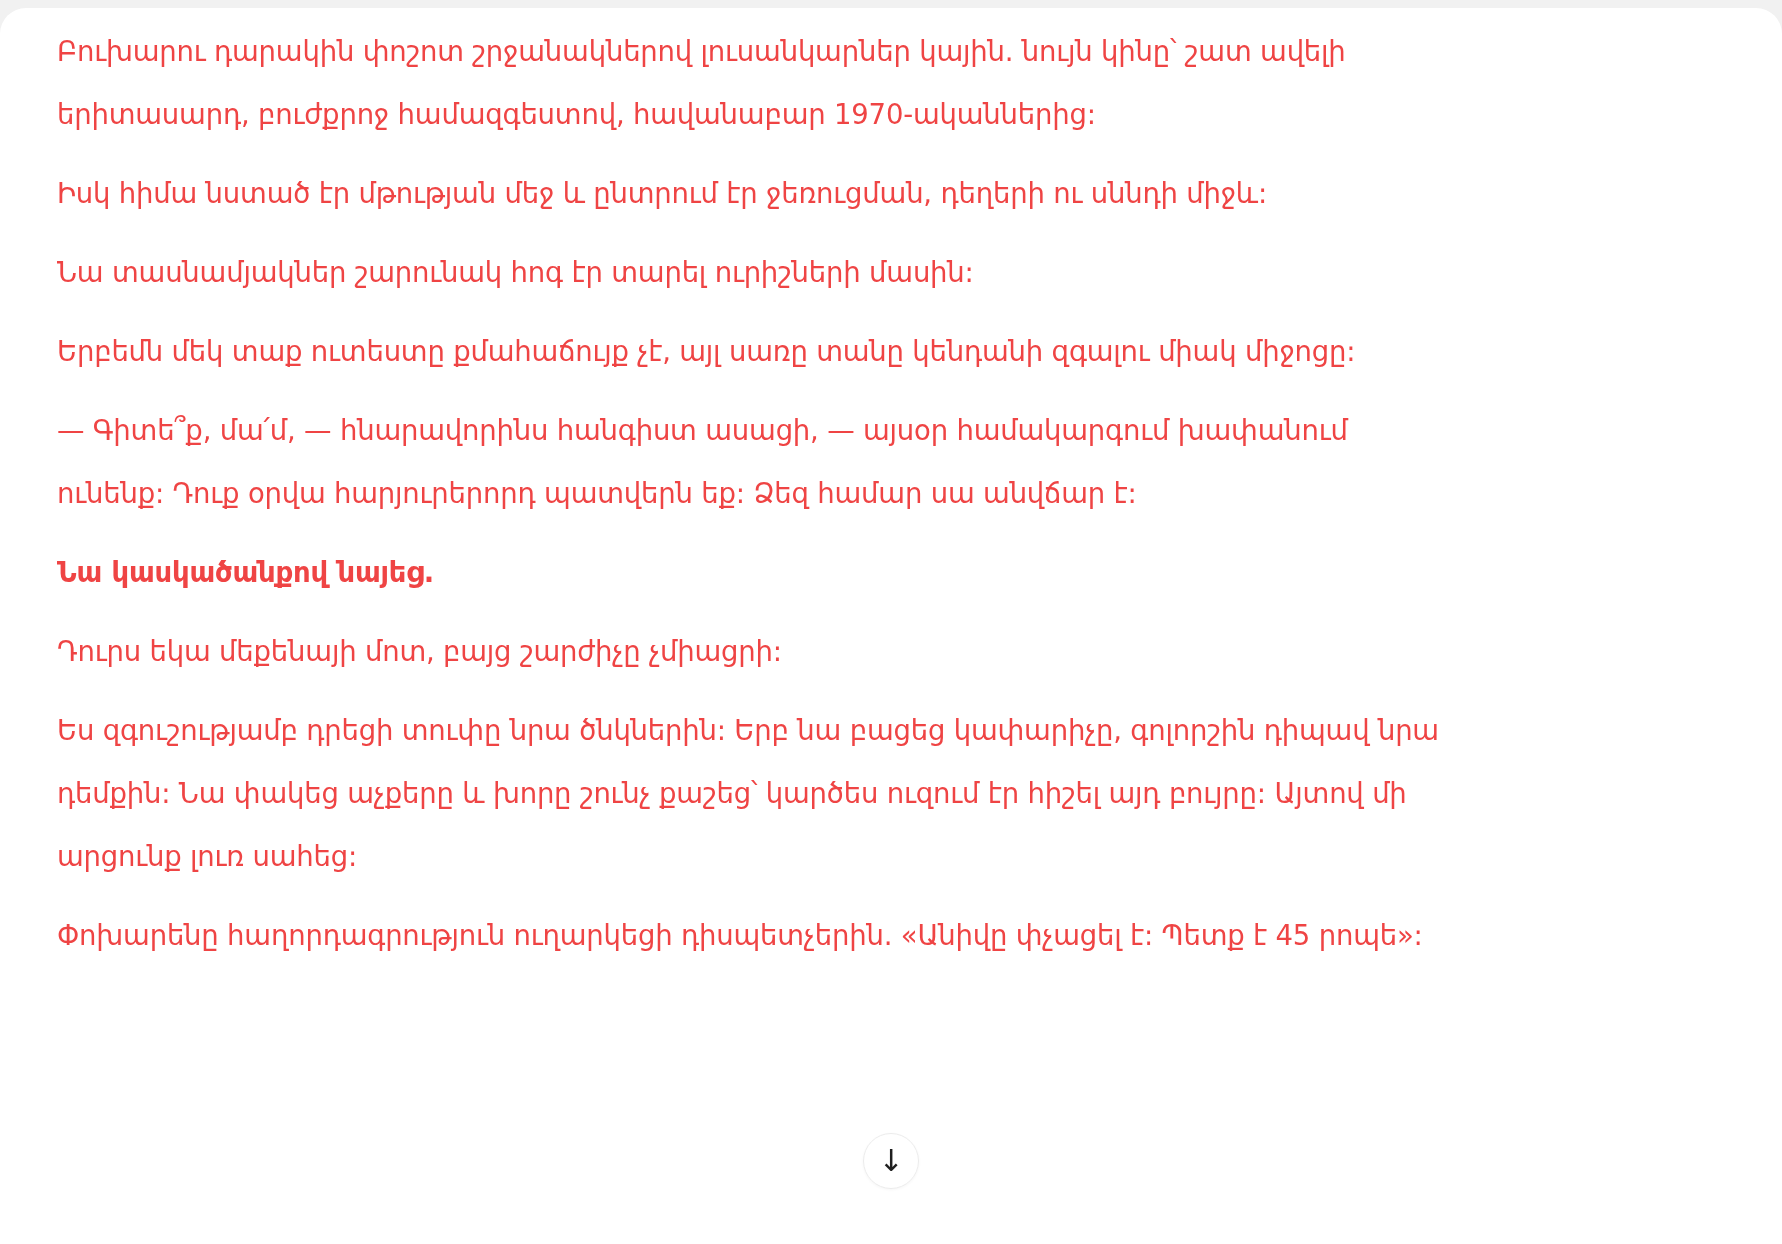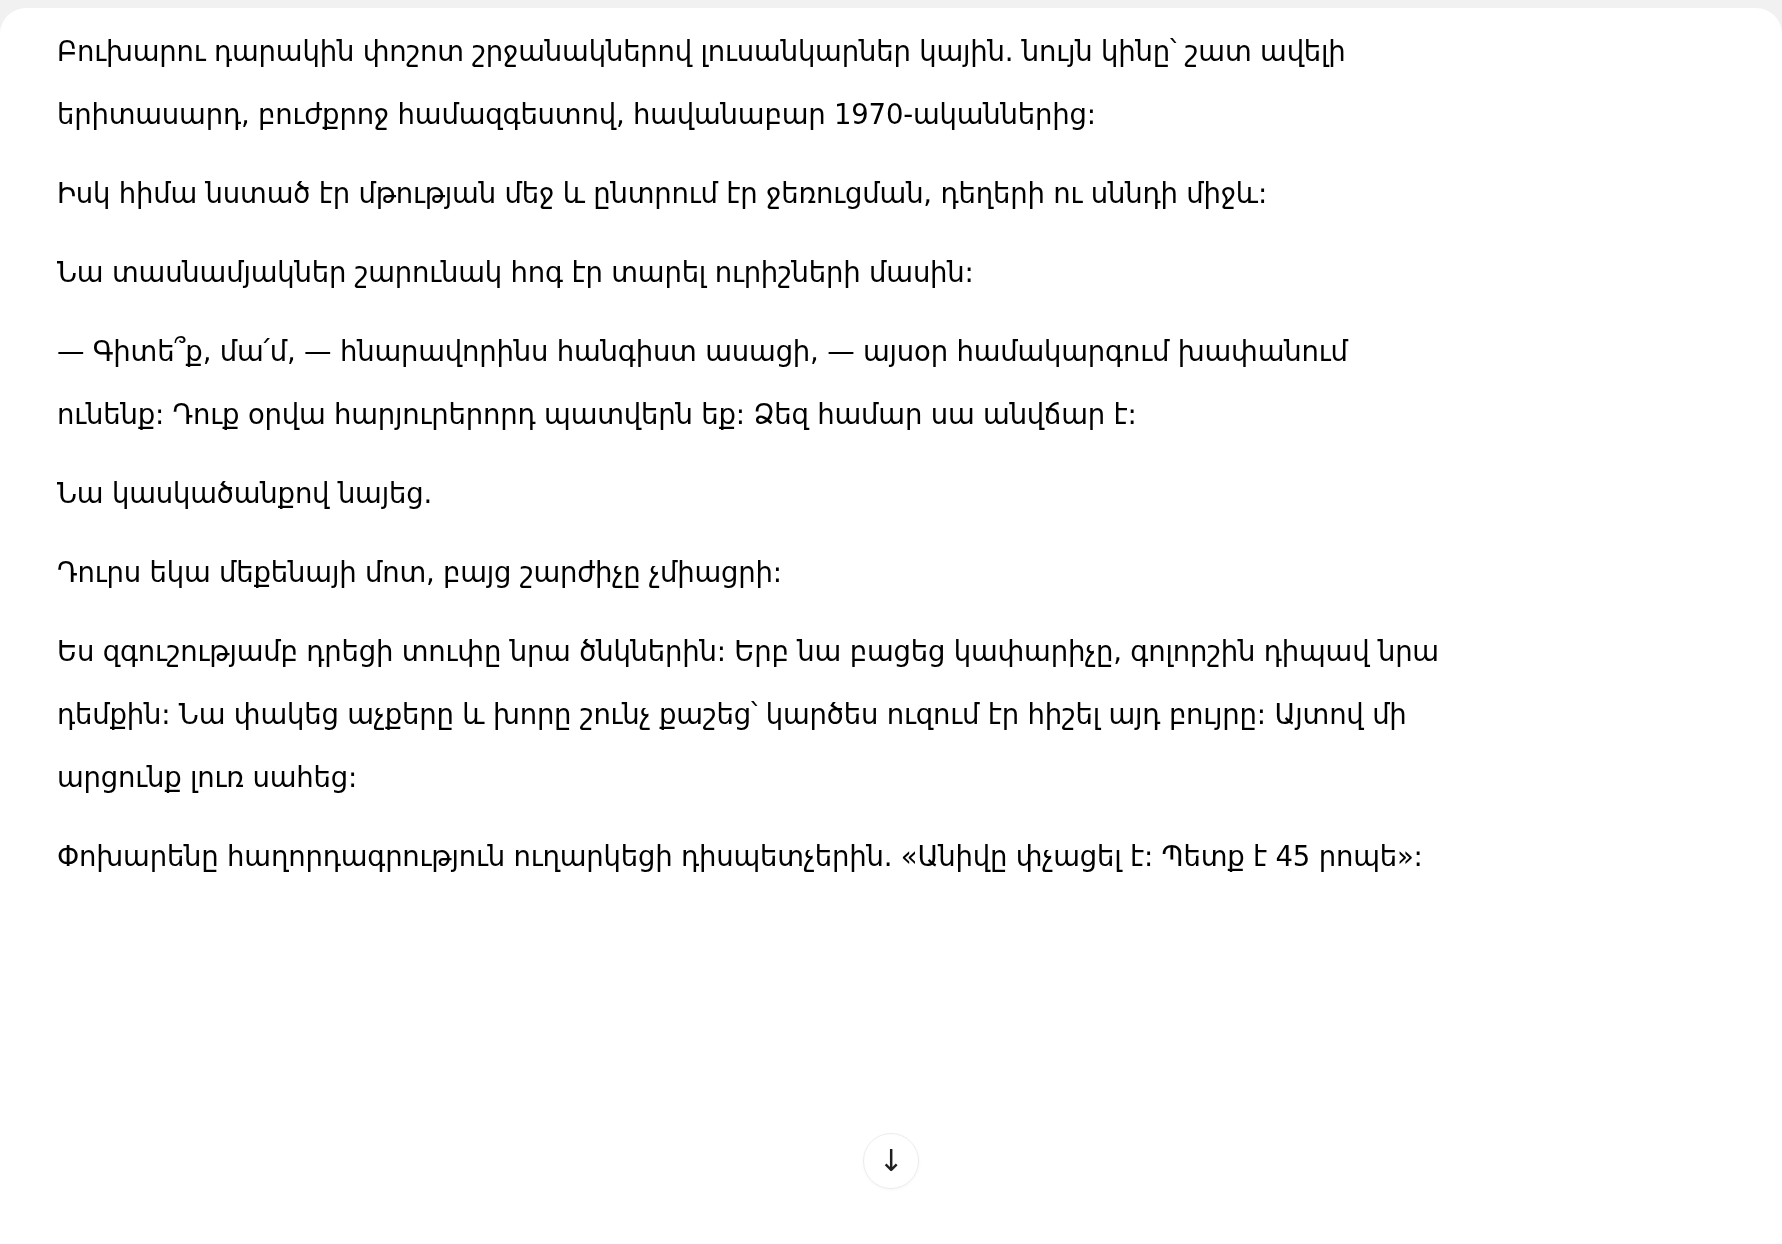--- a/index.html
+++ b/index.html
@@ -23,23 +23,23 @@
     padding: 12px 60px 0 57px;
     max-width: 1520px;
     color: #1c1c1c;
   }
   .article p {
     font-size: 27.5px;
     line-height: 63px;
     font-weight: 400;
     letter-spacing: -0.2px;
     margin-bottom: 16px;
-    color: #000000;
+    color: #ef4444;
   }
-  .article p span.line { display: block; }
+  .article p span.line { display: block; font-weight: bold; }
   .scroll-btn {
     position: absolute;
     left: 50%;
     top: 1125px;
     transform: translateX(-50%);
     width: 56px;
     height: 56px;
     border-radius: 50%;
     background: rgba(255, 255, 255, 0.88);
     border: 1px solid #ececec;
@@ -58,20 +58,21 @@
   }
 </style>
 </head>
 <body>
 
 <div class="page-card">
   <div class="article">
     <p>Բուխարու դարակին փոշոտ շրջանակներով լուսանկարներ կային. նույն կինը՝ շատ ավելի երիտասարդ, բուժքրոջ համազգեստով, հավանաբար 1970-ականներից:</p>
     <p>Իսկ հիմա նստած էր մթության մեջ և ընտրում էր ջեռուցման, դեղերի ու սննդի միջև:</p>
     <p>Նա տասնամյակներ շարունակ հոգ էր տարել ուրիշների մասին:</p>
+    <p>Երբեմն մեկ տաք ուտեստը քմահաճույք չէ, այլ սառը տանը կենդանի զգալու միակ միջոցը:</p>
     <p>— Գիտե՞ք, մա՛մ, — հնարավորինս հանգիստ ասացի, — այսօր համակարգում խափանում ունենք: Դուք օրվա հարյուրերորդ պատվերն եք: Ձեզ համար սա անվճար է:</p>
     <p>
       <span class="line">Նա կասկածանքով նայեց.</span>
     </p>
     <p>Դուրս եկա մեքենայի մոտ, բայց շարժիչը չմիացրի:</p>
     <p>Ես զգուշությամբ դրեցի տուփը նրա ծնկներին: Երբ նա բացեց կափարիչը, գոլորշին դիպավ նրա դեմքին: Նա փակեց աչքերը և խորը շունչ քաշեց՝ կարծես ուզում էր հիշել այդ բույրը: Այտով մի արցունք լուռ սահեց:</p>
     <p>Փոխարենը հաղորդագրություն ուղարկեցի դիսպետչերին. «Անիվը փչացել է: Պետք է 45 րոպե»:</p>
   </div>
 
   <div class="scroll-btn">

